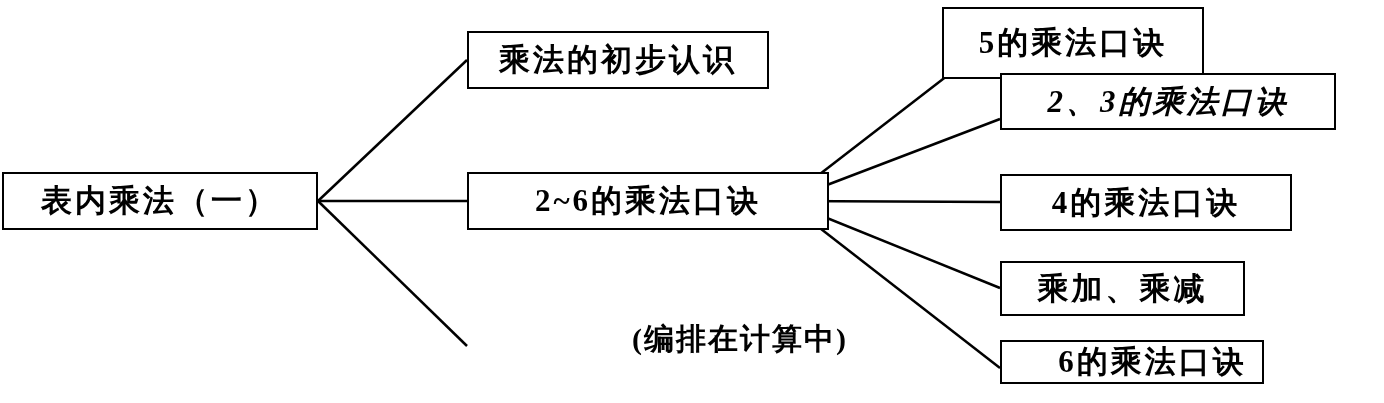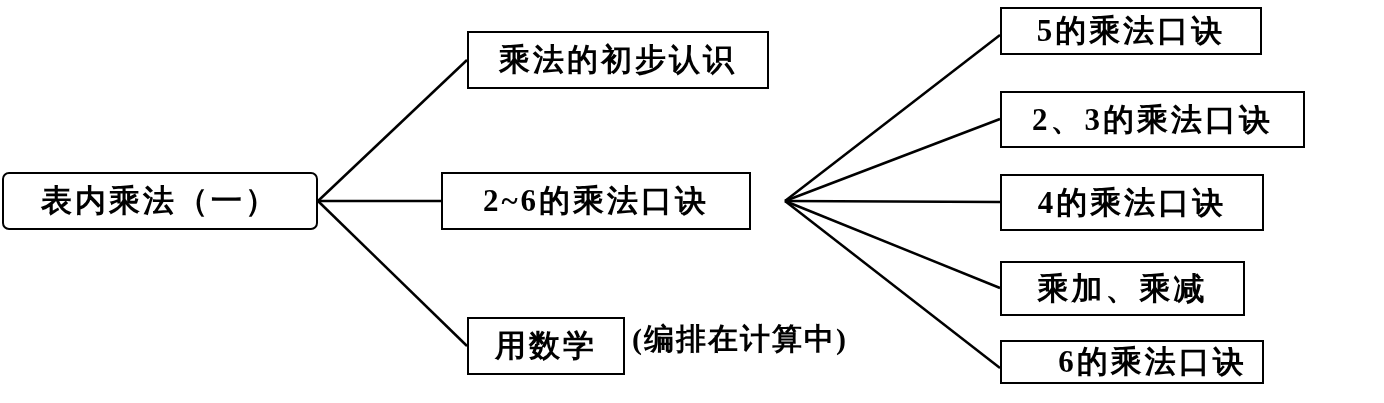--- a/index.html
+++ b/index.html
@@ -44,32 +44,32 @@
     color: #000000;
     font-size: 30px;
     font-weight: 600;
     letter-spacing: 2px;
     white-space: nowrap;
     display: flex;
     align-items: center;
   }
 
   
-  .n-root   { left: 2px;    top: 172px; width: 316px; height: 58px; border-radius: 7px; }
+  .n-root   { left: 2px;    top: 172px; width: 316px; height: 58px; }
 
   
   .n-l1-0   { left: 467px;  top: 31px;  width: 302px; height: 58px; text-align: right; }
-  .n-l1-1   { left: 441px;  top: 172px; width: 310px; height: 58px; }
+  .n-l1-1   { left: 467px;  top: 172px; width: 362px; height: 58px; }
   .n-l1-2   { left: 467px;  top: 317px; width: 158px; height: 58px; }
   .n-l1-2note { left: 632px; top: 314px; height: 50px; }
 
   
-  .n-l2-0   { left: 1000px; top: 7px;   width: 262px; height: 48px; font-family: Liberation Serif, serif; }
-  .n-l2-1   { left: 1000px; top: 91px;  width: 305px; height: 57px; }
-  .n-l2-2   { left: 1000px; top: 174px; width: 264px; height: 57px; }
+  .n-l2-0   { left: 942px; top: 7px;   width: 262px; height: 72px; font-family: Liberation Serif, serif; }
+  .n-l2-1   { left: 1000px; top: 73px;  width: 336px; height: 57px; font-style: italic; }
+  .n-l2-2   { left: 1000px; top: 174px; width: 292px; height: 57px; }
   .n-l2-3   { left: 1000px; top: 261px; width: 245px; height: 55px; }
   .n-l2-4   { left: 1000px; top: 340px; width: 264px; height: 44px; padding-left: 41px; }
 </style>
 </head>
 <body>
 
 <div class="canvas">
 
   <svg class="connectors" viewBox="0 0 1384 403" xmlns="http://www.w3.org/2000/svg">
 
@@ -83,21 +83,20 @@
     <line x1="785" y1="201" x2="1000" y2="288" stroke="#000" stroke-width="2.5"></line>
     <line x1="785" y1="201" x2="1000" y2="368" stroke="#000" stroke-width="2.5"></line>
   </svg>
 
   <div class="node n-root">表内乘法（一）</div>
 
   <div class="node n-l1-0">乘法的初步认识</div>
 
   <div class="node n-l1-1">2~6的乘法口诀</div>
 
-  <div class="node n-l1-2">用数学</div>
 
   <div class="note n-l1-2note">(编排在计算中)</div>
 
   <div class="node n-l2-0">5的乘法口诀</div>
 
   <div class="node n-l2-1">2、3的乘法口诀</div>
 
   <div class="node n-l2-2">4的乘法口诀</div>
 
   <div class="node n-l2-3">乘加、乘减</div>

